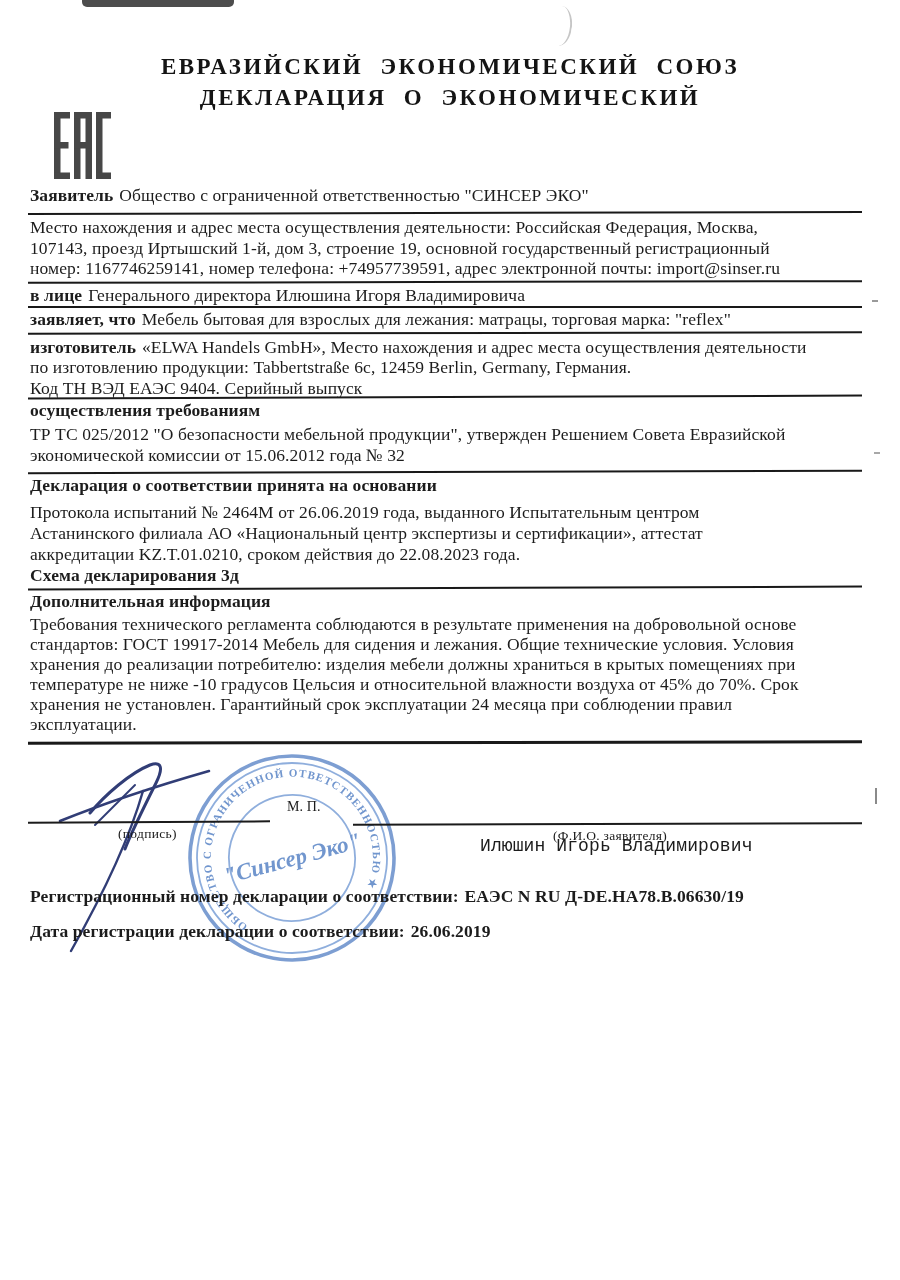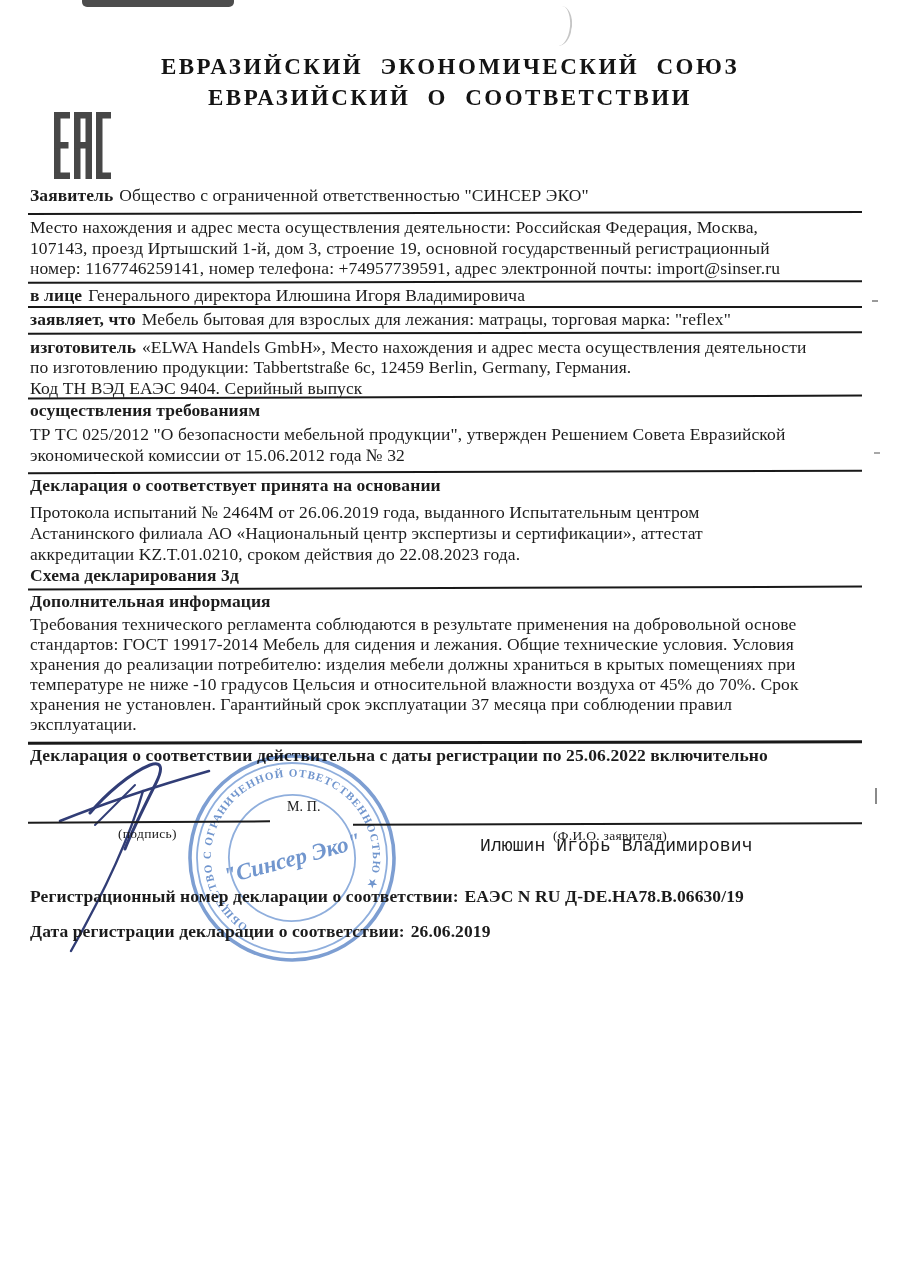--- a/index.html
+++ b/index.html
@@ -24,21 +24,21 @@
 
 <div class="page">
 
   <div class="artifact" style="left:82px; top:0; width:152px; height:7px; background:#2e2e2e; border-radius:0 0 5px 5px; opacity:.85;"></div>
   <div class="artifact" style="left:548px; top:6px; width:22px; height:40px; border-right:2px solid #c6c6c6; border-radius:50%; transform:rotate(6deg);"></div>
   <div class="artifact" style="left:872px; top:300px; width:6px; height:2px; background:#9a9a9a;"></div>
   <div class="artifact" style="left:874px; top:452px; width:6px; height:2px; background:#a8a8a8;"></div>
   <div class="artifact" style="left:875px; top:788px; width:2px; height:16px; background:#8a8a8a;"></div>
 
   <div class="title" style="top:54px;">ЕВРАЗИЙСКИЙ ЭКОНОМИЧЕСКИЙ СОЮЗ</div>
-  <div class="title" style="top:85px;">ЕВРАЗИЙСКИЙ О СООТВЕТСТВИИ</div>
+  <div class="title" style="top:85px;">ДЕКЛАРАЦИЯ О ЭКОНОМИЧЕСКИЙ</div>
 
   <svg style="left:54px; top:112px;" width="57" height="67" viewBox="0 0 57 67">
     <g fill="#474747">
       <rect x="0" y="0" width="6.5" height="67"></rect>
         <rect x="0" y="0" width="16" height="6.5"></rect>
         <rect x="0" y="30" width="14.5" height="6.5"></rect>
         <rect x="0" y="60.5" width="16" height="6.5"></rect>
       <rect x="20" y="0" width="6.5" height="67"></rect>
         <rect x="31.5" y="0" width="6.5" height="67"></rect>
         <rect x="20" y="0" width="18" height="6.5"></rect>
@@ -80,39 +80,38 @@
   <div class="tl" style="top:378px;">Код ТН ВЭД ЕАЭС 9404. Серийный выпуск</div>
 
   <div class="rule" style="top:396px; transform:rotate(-0.2deg);"></div>
 
   <div class="tl bold" style="top:400px;">осуществления требованиям</div>
   <div class="tl" style="top:424px;">ТР ТС 025/2012 "О безопасности мебельной продукции",  утвержден  Решением Совета Евразийской</div>
   <div class="tl" style="top:445px;">экономической  комиссии от 15.06.2012 года № 32</div>
 
   <div class="rule" style="top:471px; transform:rotate(-0.18deg);"></div>
 
-  <div class="tl bold" style="top:475px;">Декларация о соответствует принята на основании</div>
+  <div class="tl bold" style="top:475px;">Декларация о соответствии принята на основании</div>
   <div class="tl" style="top:502px;">Протокола испытаний № 2464М  от 26.06.2019 года, выданного Испытательным центром</div>
   <div class="tl" style="top:523px;">Астанинского филиала АО «Национальный центр экспертизы и сертификации»,  аттестат</div>
   <div class="tl" style="top:544px;">аккредитации KZ.T.01.0210, сроком действия до 22.08.2023 года.</div>
   <div class="tl" style="top:565px;font-weight:bold;">Схема декларирования 3д</div>
 
   <div class="rule" style="top:587px; transform:rotate(-0.2deg);"></div>
 
   <div class="tl" style="top:614px;">Требования технического  регламента соблюдаются в результате  применения на добровольной основе</div>
   <div class="tl bold" style="top:591px;">Дополнительная информация</div>
   <div class="tl" style="top:634px;">стандартов: ГОСТ 19917-2014 Мебель для сидения и лежания. Общие технические условия.  Условия</div>
   <div class="tl" style="top:654px;">хранения до реализации потребителю: изделия мебели должны храниться в крытых  помещениях при</div>
   <div class="tl" style="top:674px;">температуре не ниже -10 градусов  Цельсия и относительной влажности воздуха  от 45% до 70%.  Срок</div>
-  <div class="tl" style="top:694px;">хранения не установлен. Гарантийный срок эксплуатации 37 месяца при соблюдении правил</div>
+  <div class="tl" style="top:694px;">хранения не установлен. Гарантийный срок эксплуатации 24 месяца при соблюдении правил</div>
   <div class="tl" style="top:714px;">эксплуатации.</div>
 
   <div class="rule" style="top:741px; height:3px; transform:rotate(-0.1deg);"></div>
 
-  <div class="tl bold" style="top:745px;">Декларация о соответствии  действительна с даты регистрации по 25.06.2022 включительно</div>
 
   <svg style="left:35px; top:755px;" width="210" height="200" viewBox="0 0 210 200">
     <g fill="none" stroke="#26336f" stroke-linecap="round" opacity="0.95">
       <path d="M55 58 C70 40 95 18 115 10 C126 6 129 12 121 28 C108 54 96 78 90 94" stroke-width="3"></path>
       <path d="M25 66 C65 50 125 30 174 16" stroke-width="2.6"></path>
       <path d="M108 36 C92 92 62 150 36 196" stroke-width="2.4"></path>
       <path d="M60 70 C72 58 88 42 100 30" stroke-width="2"></path>
     </g>
   </svg>
 

